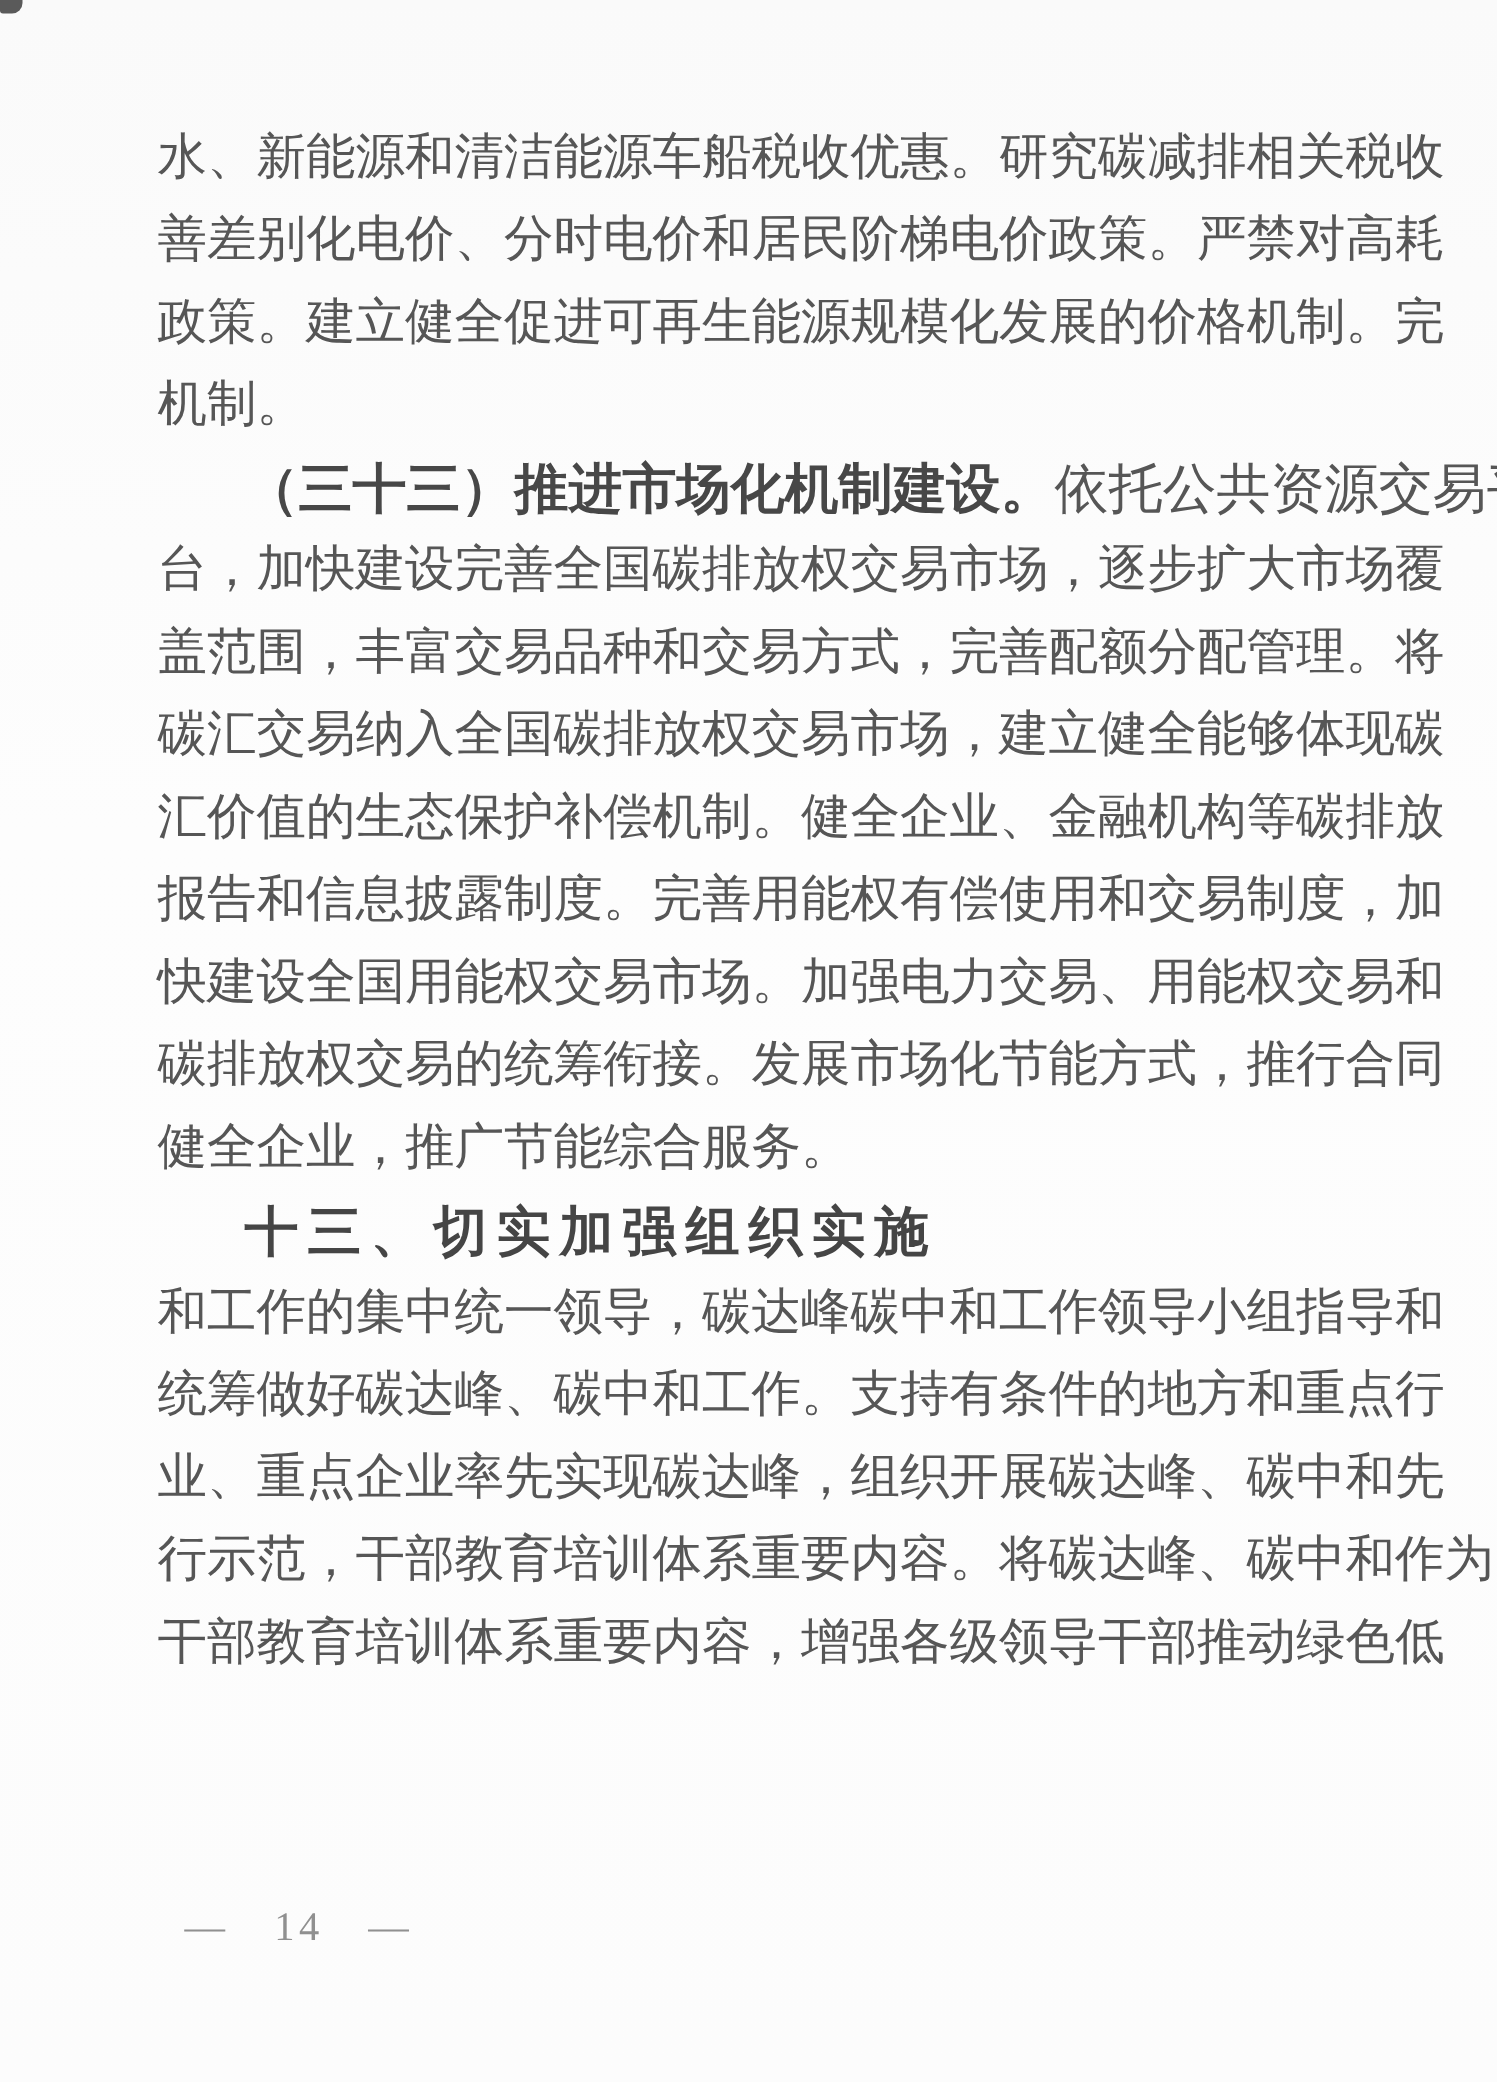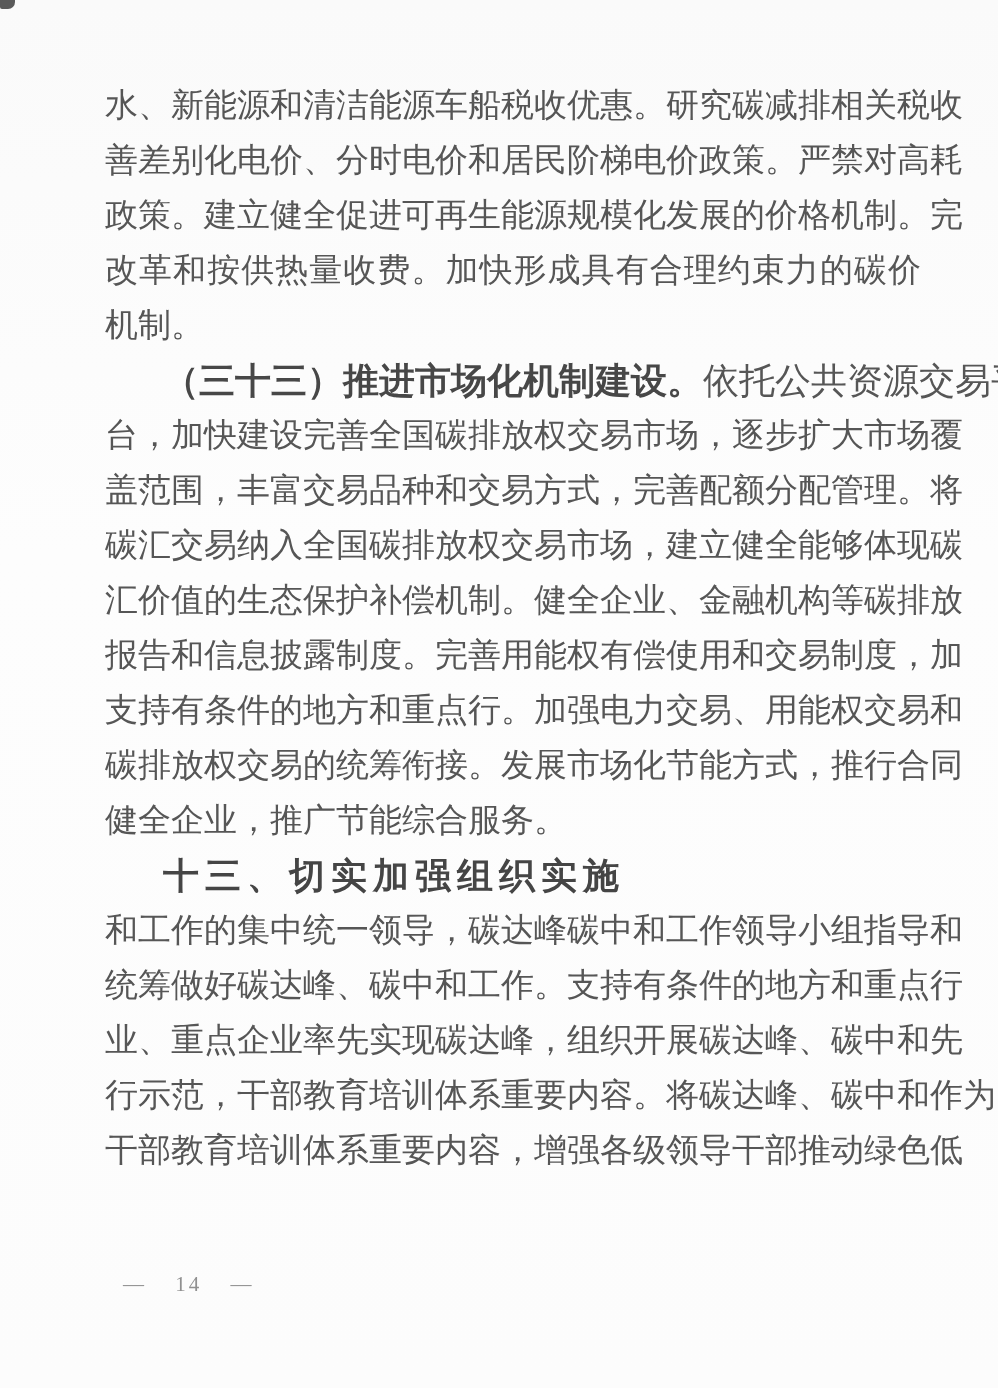--- a/index.html
+++ b/index.html
@@ -67,53 +67,52 @@
     height: 55px;
     line-height: 55px;
     padding-left: 58px;
     letter-spacing: 6px;
     white-space: nowrap;
   }
   .page-footer {
     position: absolute;
     top: 1268px;
     left: 123px;
-    font-size: 21px;
+    font-size: 27px;
     line-height: 32px;
     color: #909090;
     letter-spacing: 3px;
     word-spacing: 20px;
     filter: blur(0.4px);
   }
 </style>
 </head>
 <body>
 
 <div class="page">
 
   <div class="scan-smudge"></div>
 
   <div class="content">
 
     <div>
         <div class="text-line">水、新能源和清洁能源车船税收优惠。研究碳减排相关税收</div>
         <div class="text-line">善差别化电价、分时电价和居民阶梯电价政策。严禁对高耗</div>
         <div class="text-line">政策。建立健全促进可再生能源规模化发展的价格机制。完</div>
-        <div class="text-line">改革和按供热量收费。加快形成具有合理约束力的碳价</div>
         <div class="text-line natural">机制。</div>
       </div>
 
     <div>
         <div class="text-line first-line"><span class="indent-space"></span><span class="bold-title">（三十三）推进市场化机制建设。</span>依托公共资源交易平</div>
         <div class="text-line">台，加快建设完善全国碳排放权交易市场，逐步扩大市场覆</div>
         <div class="text-line">盖范围，丰富交易品种和交易方式，完善配额分配管理。将</div>
         <div class="text-line">碳汇交易纳入全国碳排放权交易市场，建立健全能够体现碳</div>
         <div class="text-line">汇价值的生态保护补偿机制。健全企业、金融机构等碳排放</div>
         <div class="text-line">报告和信息披露制度。完善用能权有偿使用和交易制度，加</div>
-        <div class="text-line">支持有条件的地方和重点行。加强电力交易、用能权交易和</div>
+        <div class="text-line">快建设全国用能权交易市场。加强电力交易、用能权交易和</div>
         <div class="text-line">碳排放权交易的统筹衔接。发展市场化节能方式，推行合同</div>
         <div class="text-line natural">健全企业，推广节能综合服务。</div>
       </div>
 
     <div class="section-heading">十三、切实加强组织实施</div>
 
     <div>
         <div class="text-line">和工作的集中统一领导，碳达峰碳中和工作领导小组指导和</div>
         <div class="text-line">统筹做好碳达峰、碳中和工作。支持有条件的地方和重点行</div>
         <div class="text-line">业、重点企业率先实现碳达峰，组织开展碳达峰、碳中和先</div>

